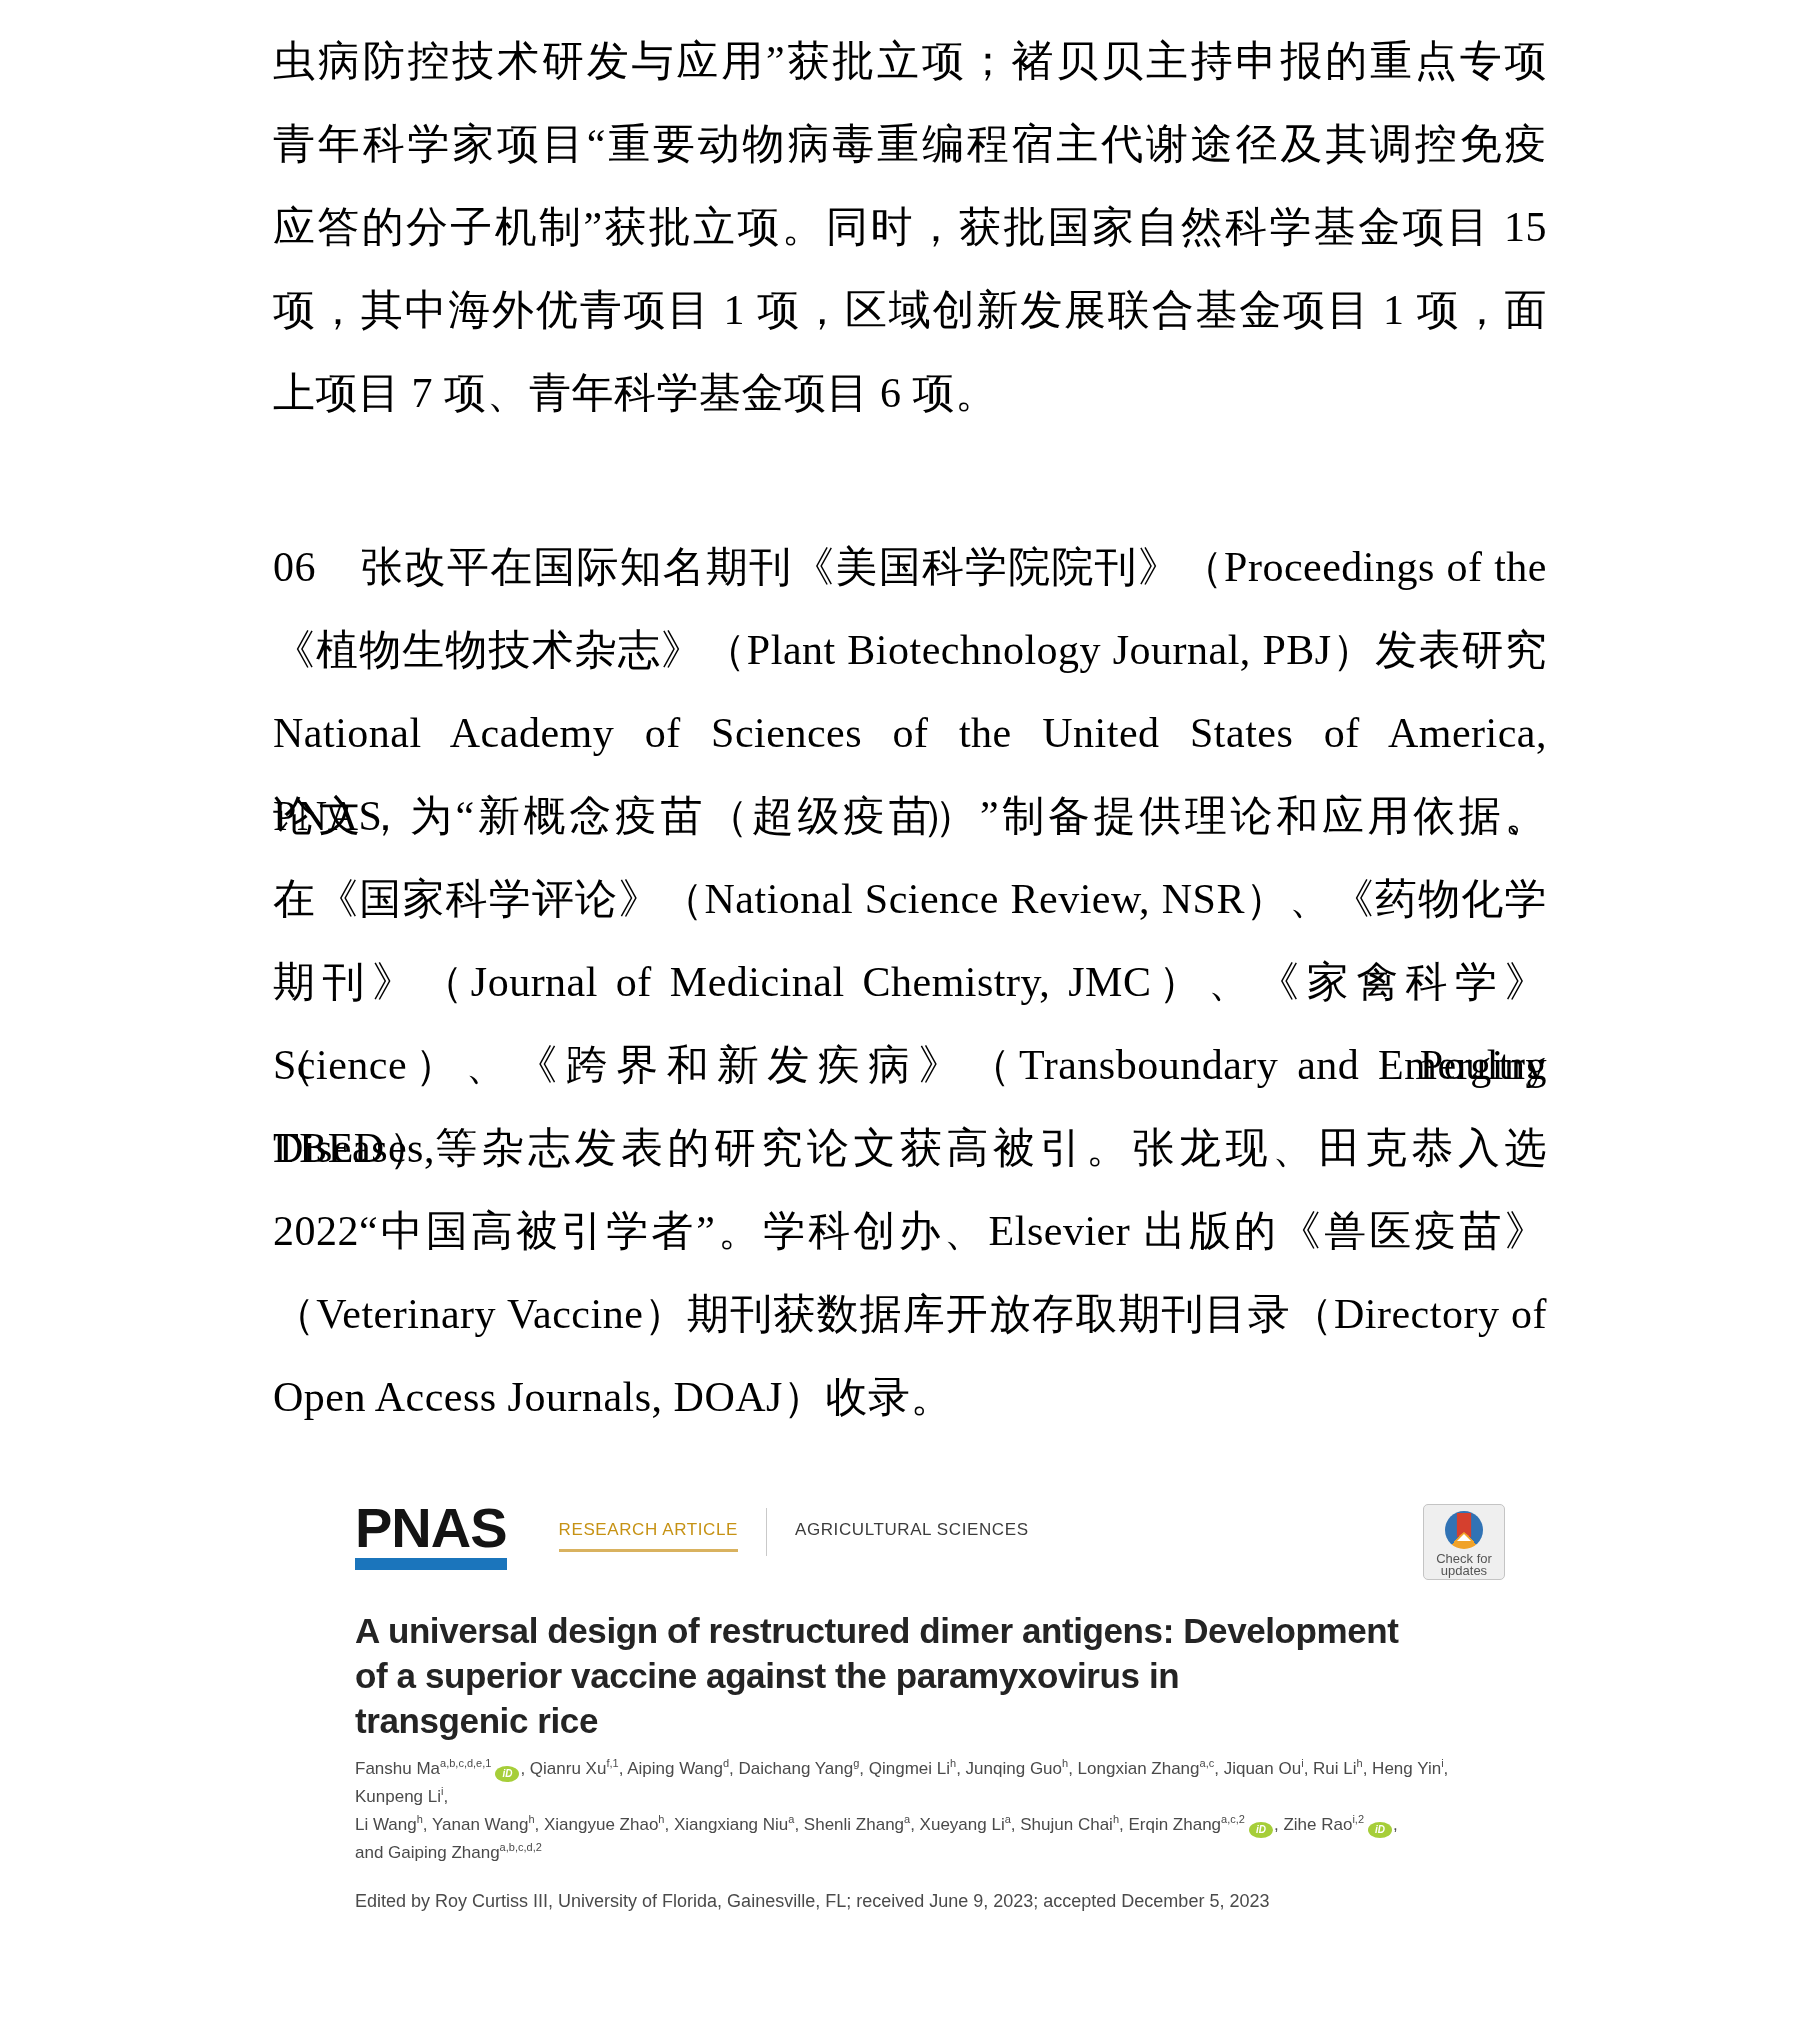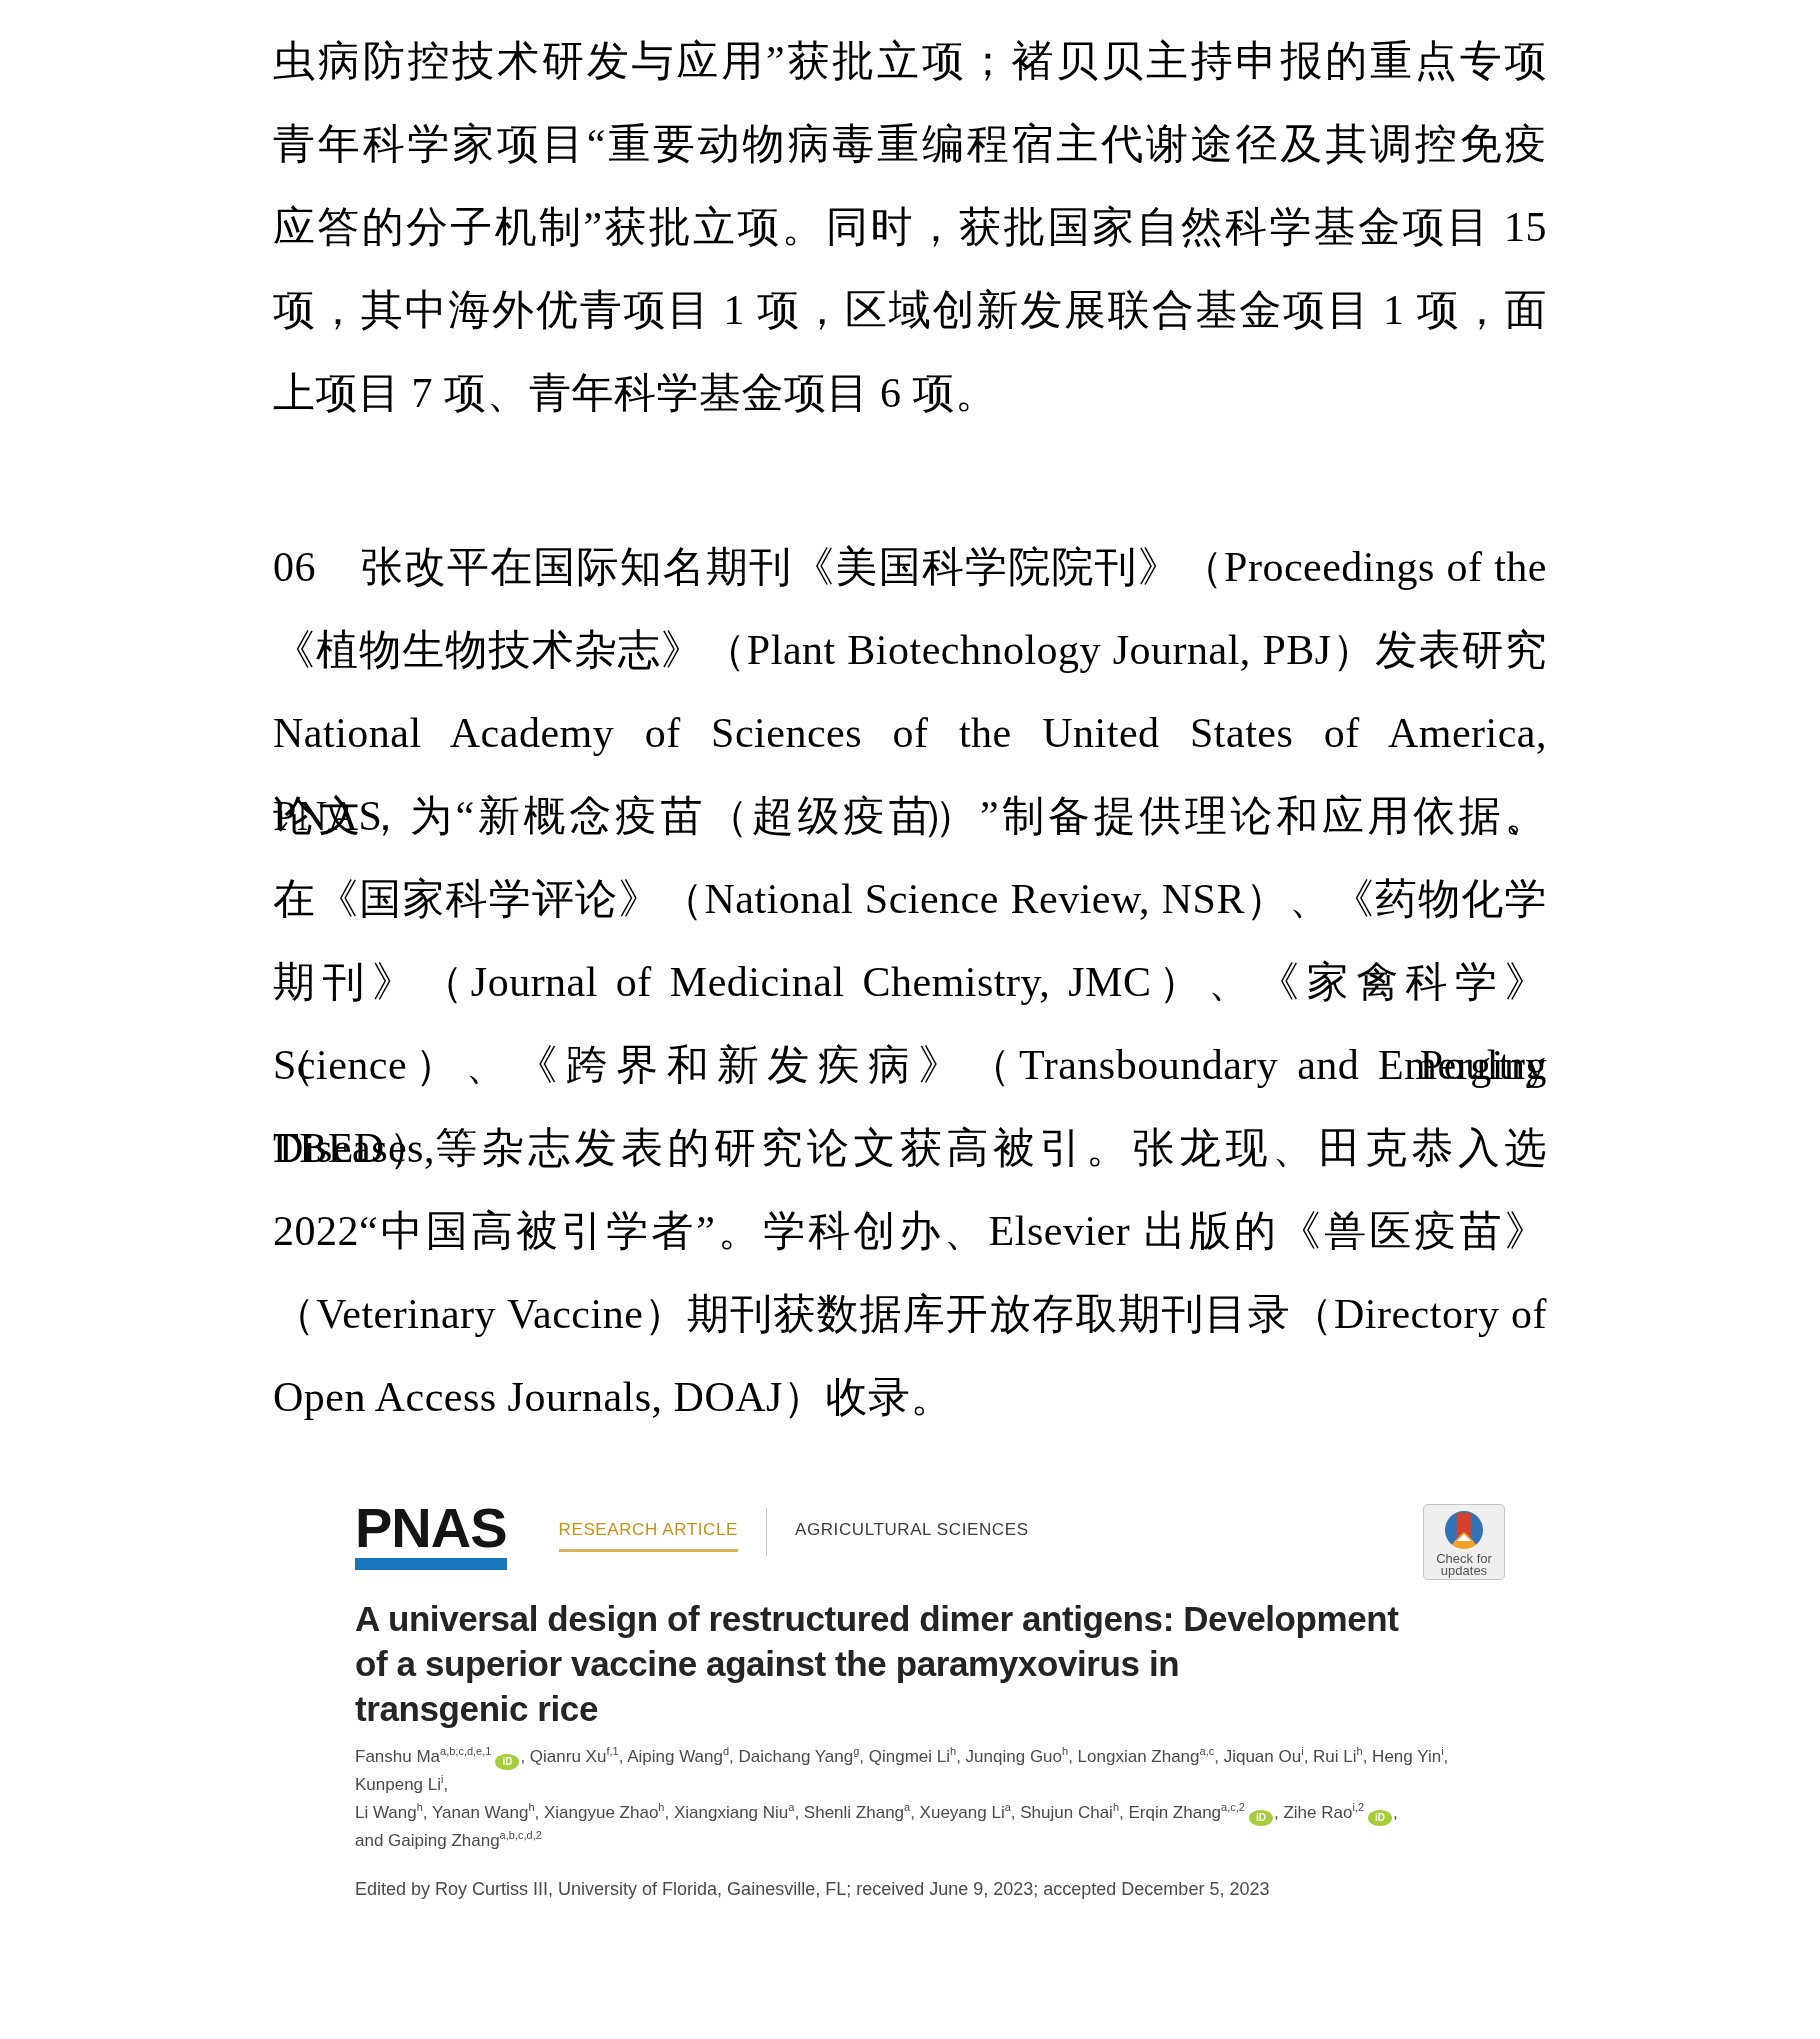--- a/index.html
+++ b/index.html
@@ -130,21 +130,21 @@
     border-right:7px solid transparent;
     border-bottom:7px solid #ffffff;
   }
   .badge-text{
     font-size:13px;
     line-height:12px;
     color:#555;
     text-align:center;
     margin-top:4px;
   }
-  .pnas-title{margin-top:16px;}
+  .pnas-title{margin-top:28px;}
   .title-line{
     font-size:35px;
     line-height:45px;
     font-weight:bold;
     letter-spacing:-0.4px;
     color:#242424;
   }
   .authors{
     margin-top:12px;
     font-size:17px;
@@ -160,20 +160,21 @@
     width:24px;height:16px;
     border-radius:50%;
     background:var(--orcid_green);
     color:#fff;
     font-size:10px;
     font-weight:bold;
     align-items:center;
     justify-content:center;
     margin:0 1px 0 4px;
     transform:translateY(3px);
+    font-style:italic;
   }
   .edited{
     margin-top:24px;
     font-size:18px;
     color:#4a4a4a;
   }
 </style>
 </head>
 <body>
 

